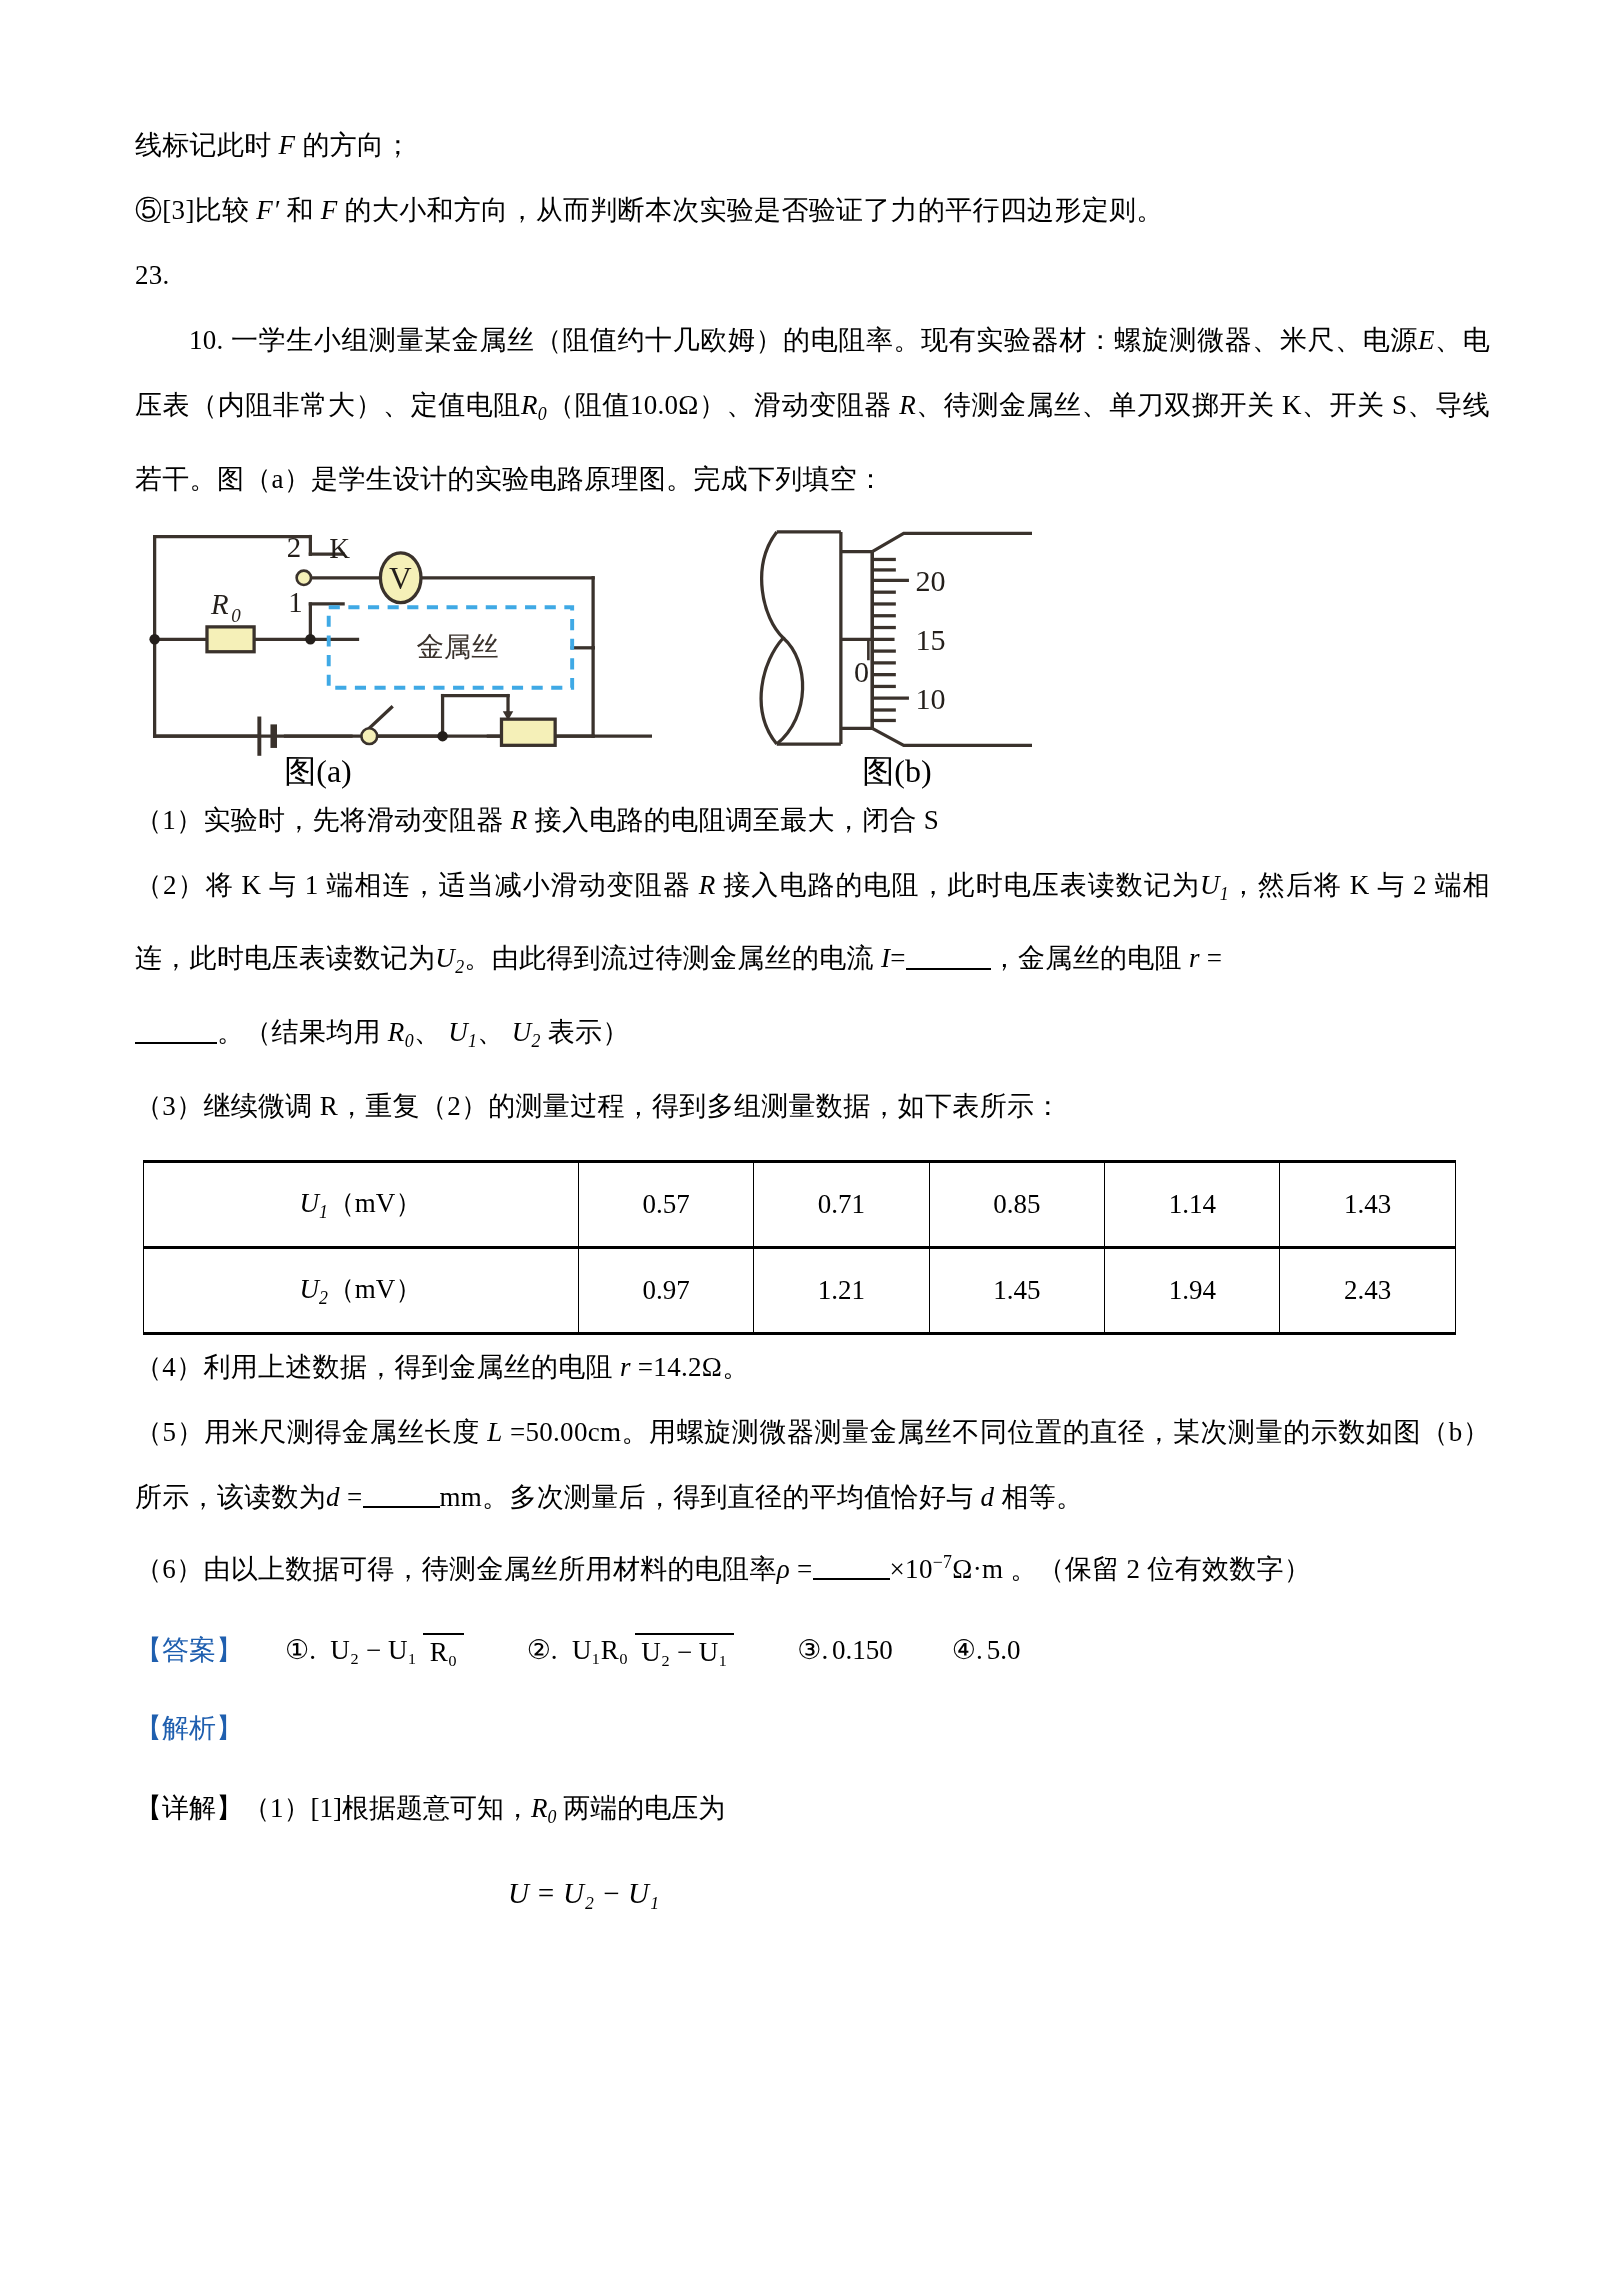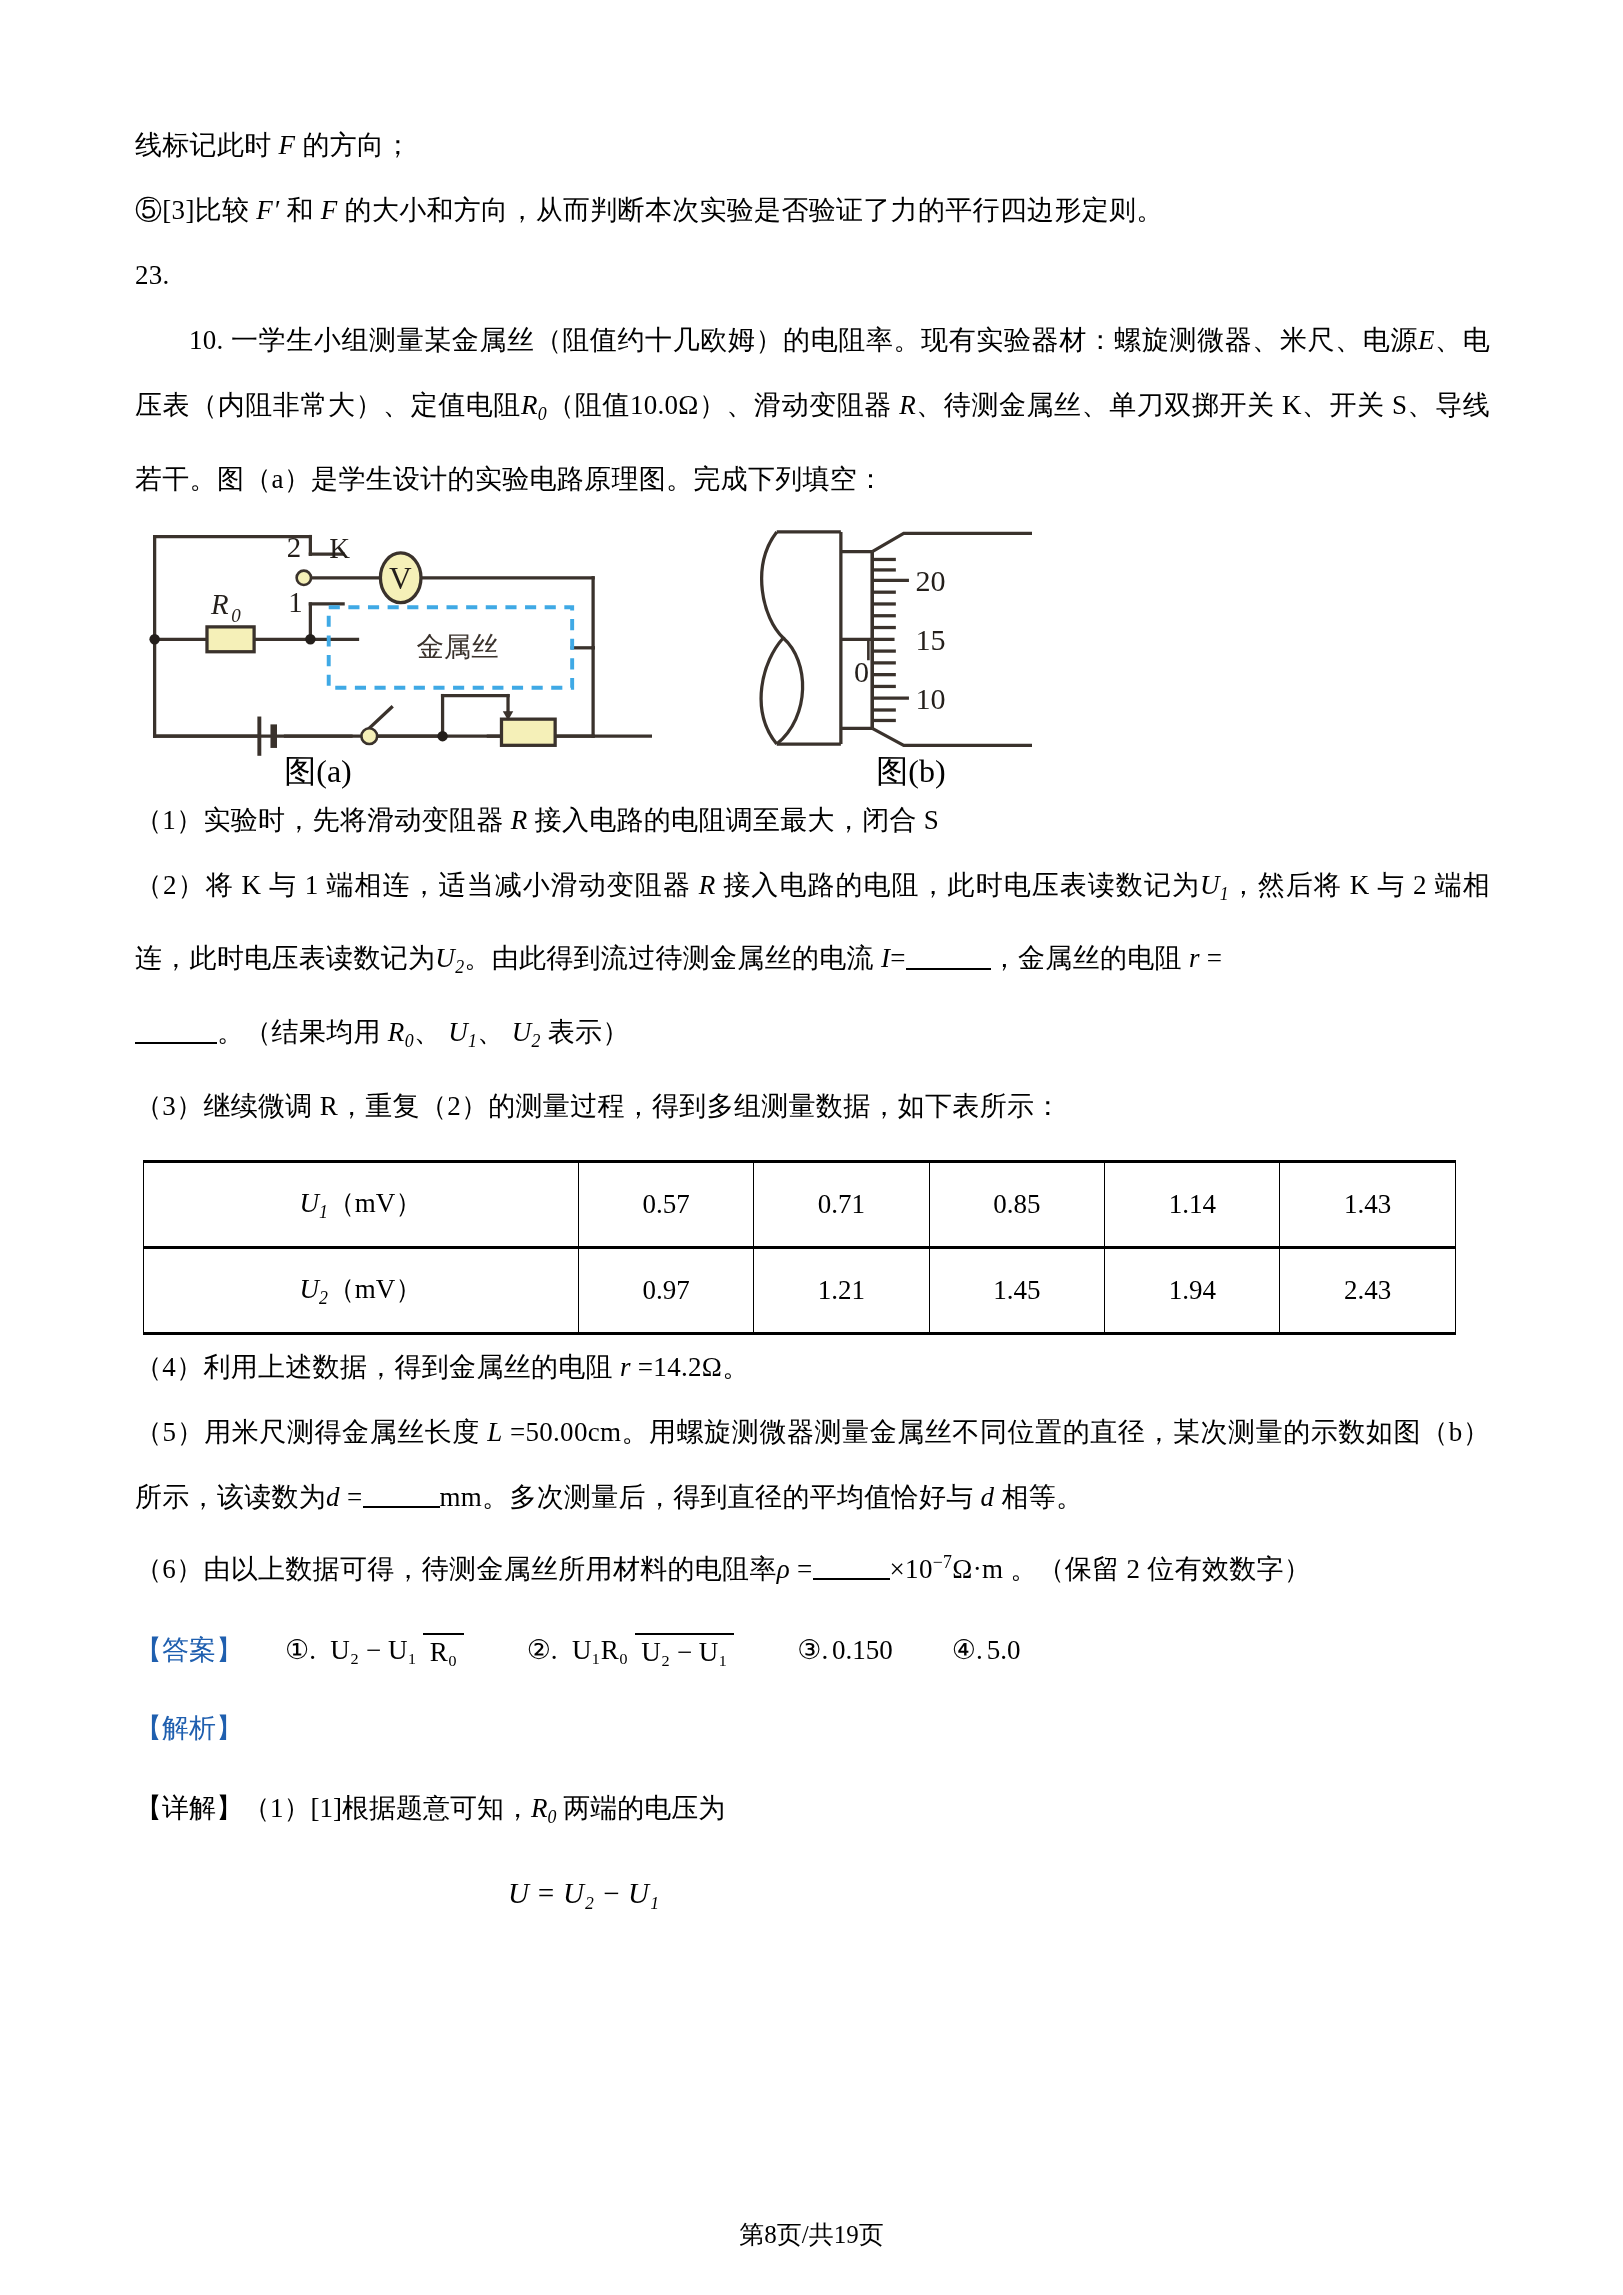--- a/index.html
+++ b/index.html
@@ -83,21 +83,21 @@
     font-family: "Liberation Serif", "DejaVu Serif", serif;
   }
   .fig-cap-a {
     position: absolute;
     left: 0px;
     top: 230px;
     width: 366px;
   }
   .fig-cap-b {
     position: absolute;
-    left: 645px;
+    left: 631px;
     top: 230px;
     width: 262px;
   }
 
   
   table.data {
     border-collapse: collapse;
     width: 1313px;
     margin-top: 21px;
     margin-left: 7.9px;
@@ -397,15 +397,14 @@
     <div class="detail">
       <span>【详解】</span><span>（1）[1]根据题意可知，</span><i>R</i><span class="sub">0</span><span> 两端的电压为</span>
     </div>
 
     <div class="eq-center">
       <i>U = U₂ − U₁</i>
     </div>
 
   </div>
 
-  <div class="footer">第8页/共19页</div>
 </div>
 
 
 </body></html>

